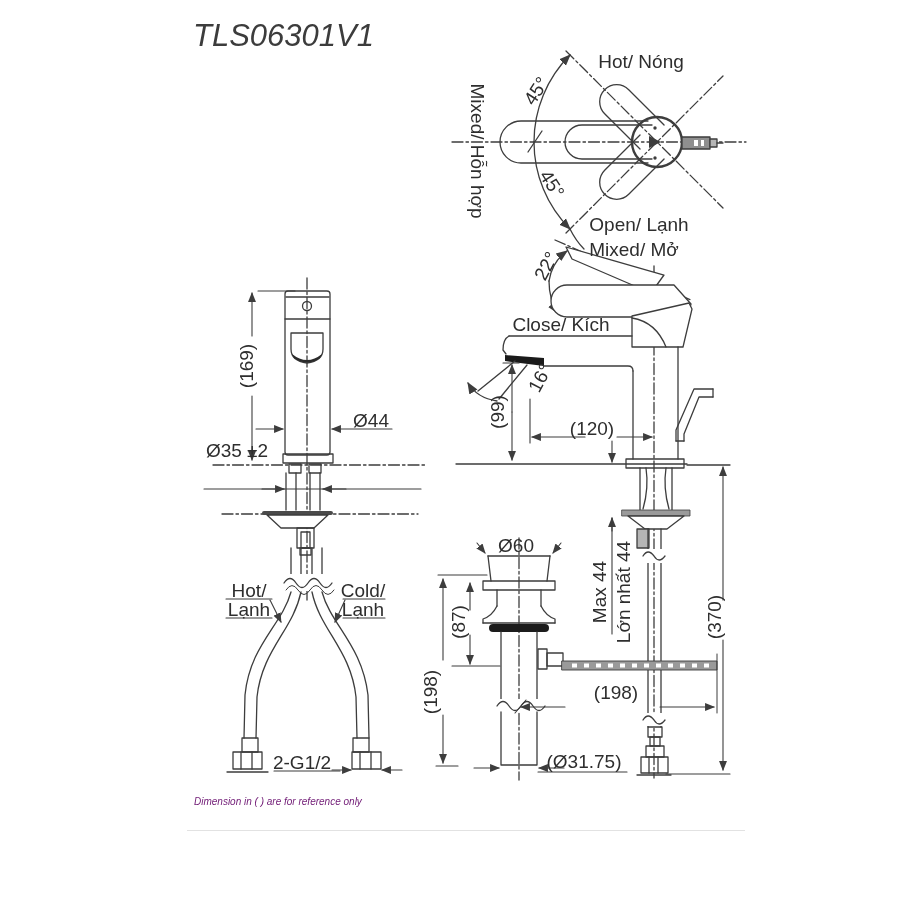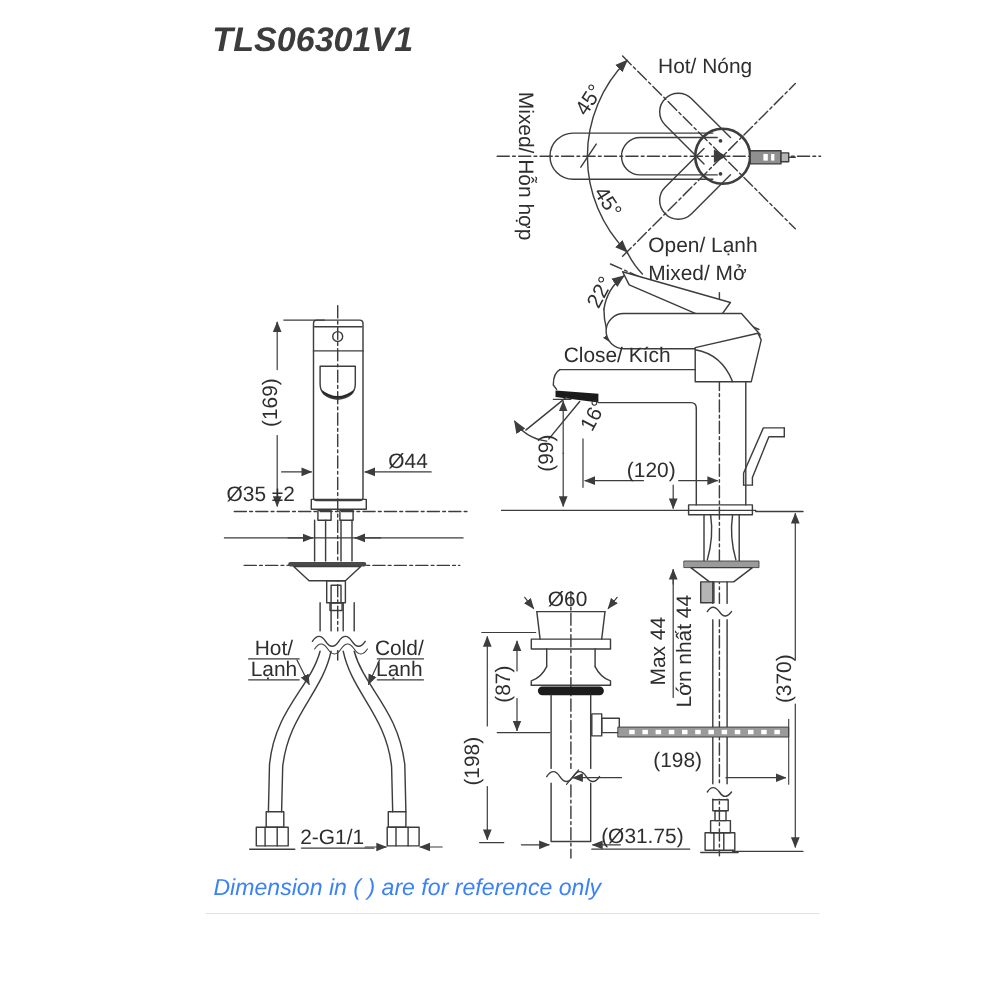--- a/index.html
+++ b/index.html
@@ -6,23 +6,23 @@
   #stage{position:relative;width:900px;height:900px;background:#fff;overflow:hidden;
          font-family:"Liberation Sans","DejaVu Sans",sans-serif;}
   #draw{position:absolute;left:0;top:0;}
   .lbl{position:absolute;font-size:19px;color:#2e2e2e;white-space:nowrap;
        transform:translate(-50%,-50%);line-height:1;}
   .r90{transform:translate(-50%,-50%) rotate(90deg);}
   .rm90{transform:translate(-50%,-50%) rotate(-90deg);}
   .rm57{transform:translate(-50%,-50%) rotate(-57deg);}
   .rp57{transform:translate(-50%,-50%) rotate(57deg);}
   .rm62{transform:translate(-50%,-50%) rotate(-62deg);}
-  .title{position:absolute;left:193px;top:20px;font-size:31px;font-weight:bold;
+  .title{position:absolute;left:193px;top:20px;font-size:31px;font-weight:normal;
          font-style:italic;color:#3c3c3c;transform:none;text-align:right;}
-  .footer{position:absolute;left:194px;font-size:21px;font-style:italic;color:#3b82f6;
+  .footer{position:absolute;left:194px;font-size:10px;font-style:italic;color:#701a75;
           transform:none;}
   .divider{position:absolute;left:187px;top:830px;width:558px;height:1px;background:#e2e2e2;}
 </style>
 </head>
 <body>
 
 <div id="stage">
 
 <svg id="draw" width="900" height="900" viewBox="0 0 900 900" fill="none" stroke="#3d3d3d" stroke-width="1.3" stroke-linecap="round" stroke-linejoin="round">
   <defs>
@@ -266,21 +266,21 @@
 <div class="lbl rm90" style="left:714px;top:617px">(370)</div>
 <div class="lbl" style="left:616px;top:692px">(198)</div>
 
 <div class="lbl rm90" style="left:246px;top:366px">(169)</div>
 <div class="lbl" style="left:371px;top:420px">Ø44</div>
 <div class="lbl" style="left:237px;top:450px">Ø35 ±2</div>
 <div class="lbl" style="left:249px;top:590px">Hot/</div>
 <div class="lbl" style="left:249px;top:609px">Lạnh</div>
 <div class="lbl" style="left:363px;top:590px">Cold/</div>
 <div class="lbl" style="left:363px;top:609px">Lạnh</div>
-<div class="lbl" style="left:302px;top:762px">2-G1/1</div>
+<div class="lbl" style="left:302px;top:762px">2-G1/2</div>
 
 <div class="lbl" style="left:516px;top:545px">Ø60</div>
 <div class="lbl rm90" style="left:458px;top:622px">(87)</div>
 <div class="lbl rm90" style="left:430px;top:692px">(198)</div>
 <div class="lbl" style="left:584px;top:761px">(Ø31.75)</div>
 
 <div class="lbl footer" style="top:797px">Dimension in ( ) are for reference only</div>
 <div class="divider"></div>
 
 </div>

